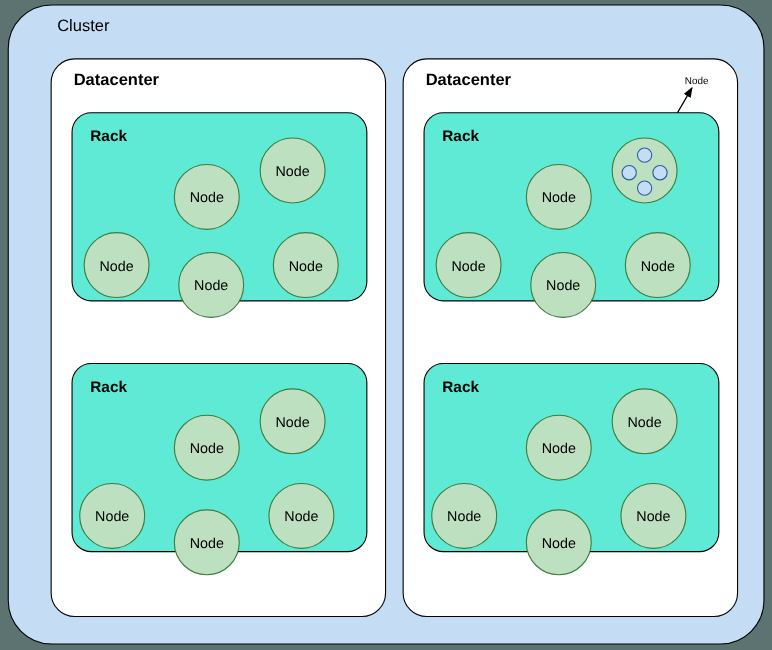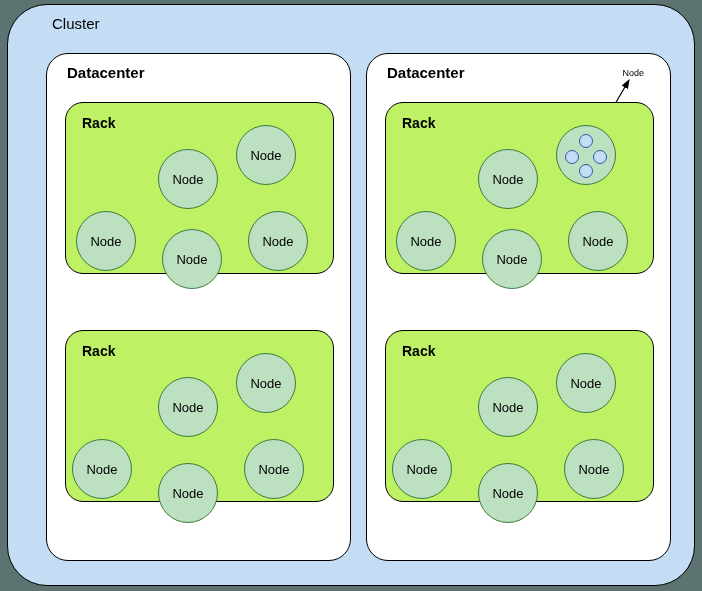--- a/index.html
+++ b/index.html
@@ -49,21 +49,21 @@
     font-size: 15px;
   }
   .vnode-label {
     position: absolute;
     right: 26px;
     top: 14px;
     font-size: 9px;
   }
   .rack {
     position: absolute;
-    background: #bef264;
+    background: #5eead4;
     border: 1px solid #000;
     border-radius: 18px;
     width: 269px;
     height: 172px;
     left: 18px;
   }
   .rack-top { top: 48px; }
   .rack-bottom { top: 276px; }
   .rack-label {
     position: absolute;

